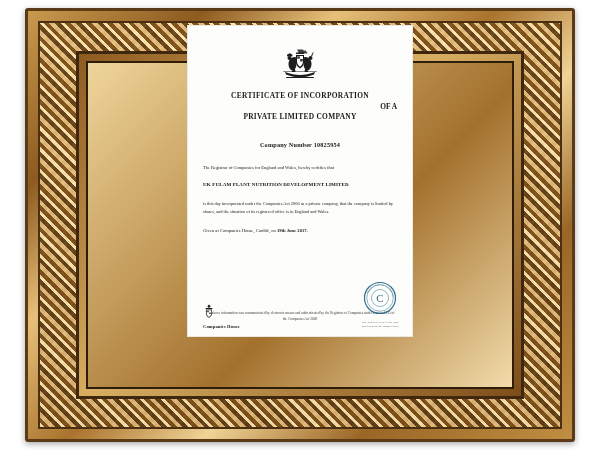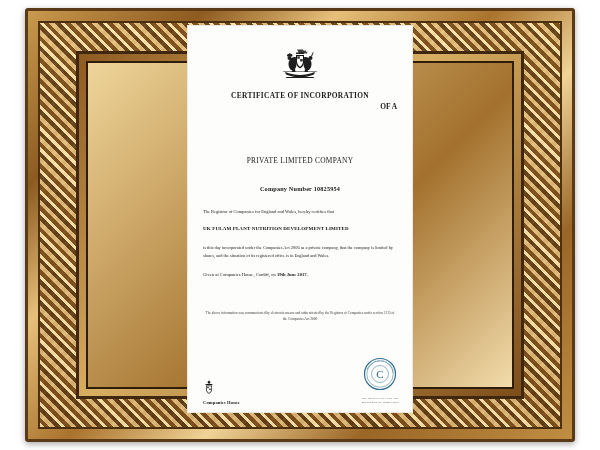--- a/index.html
+++ b/index.html
@@ -83,21 +83,21 @@
     border: 2px solid #2e1d0b;
     background: linear-gradient(135deg, #efd59a, #a3712d 60%, #f2dcab);
   }
 
   
   .paper {
     position: absolute;
     left: 187px;
     top: 25px;
     width: 226px;
-    height: 388px;
+    height: 312px;
     background: #fdfdfb;
     box-sizing: border-box;
     padding: 10px 16px 8px 16px;
     box-shadow: inset 0 0 0 1px #e9e9e4;
     overflow: hidden;
   }
 
   
   .crest {
     width: 100%;
@@ -120,23 +120,22 @@
   }
   .title-line2 {
     font-size: 7.4px;
     font-weight: bold;
     line-height: 1.45;
     text-align: right;
   }
   .title-line3 {
     font-size: 7.4px;
     letter-spacing: 0.3px;
-    font-weight: normal;
+    font-weight: bold;
     line-height: 1.45;
-    margin-top: 44px;
   }
 
   .company-number {
     text-align: center;
     font-size: 6.2px;
     font-weight: bold;
     margin-top: 18px;
     color: #171717;
     letter-spacing: 0.2px;
   }

